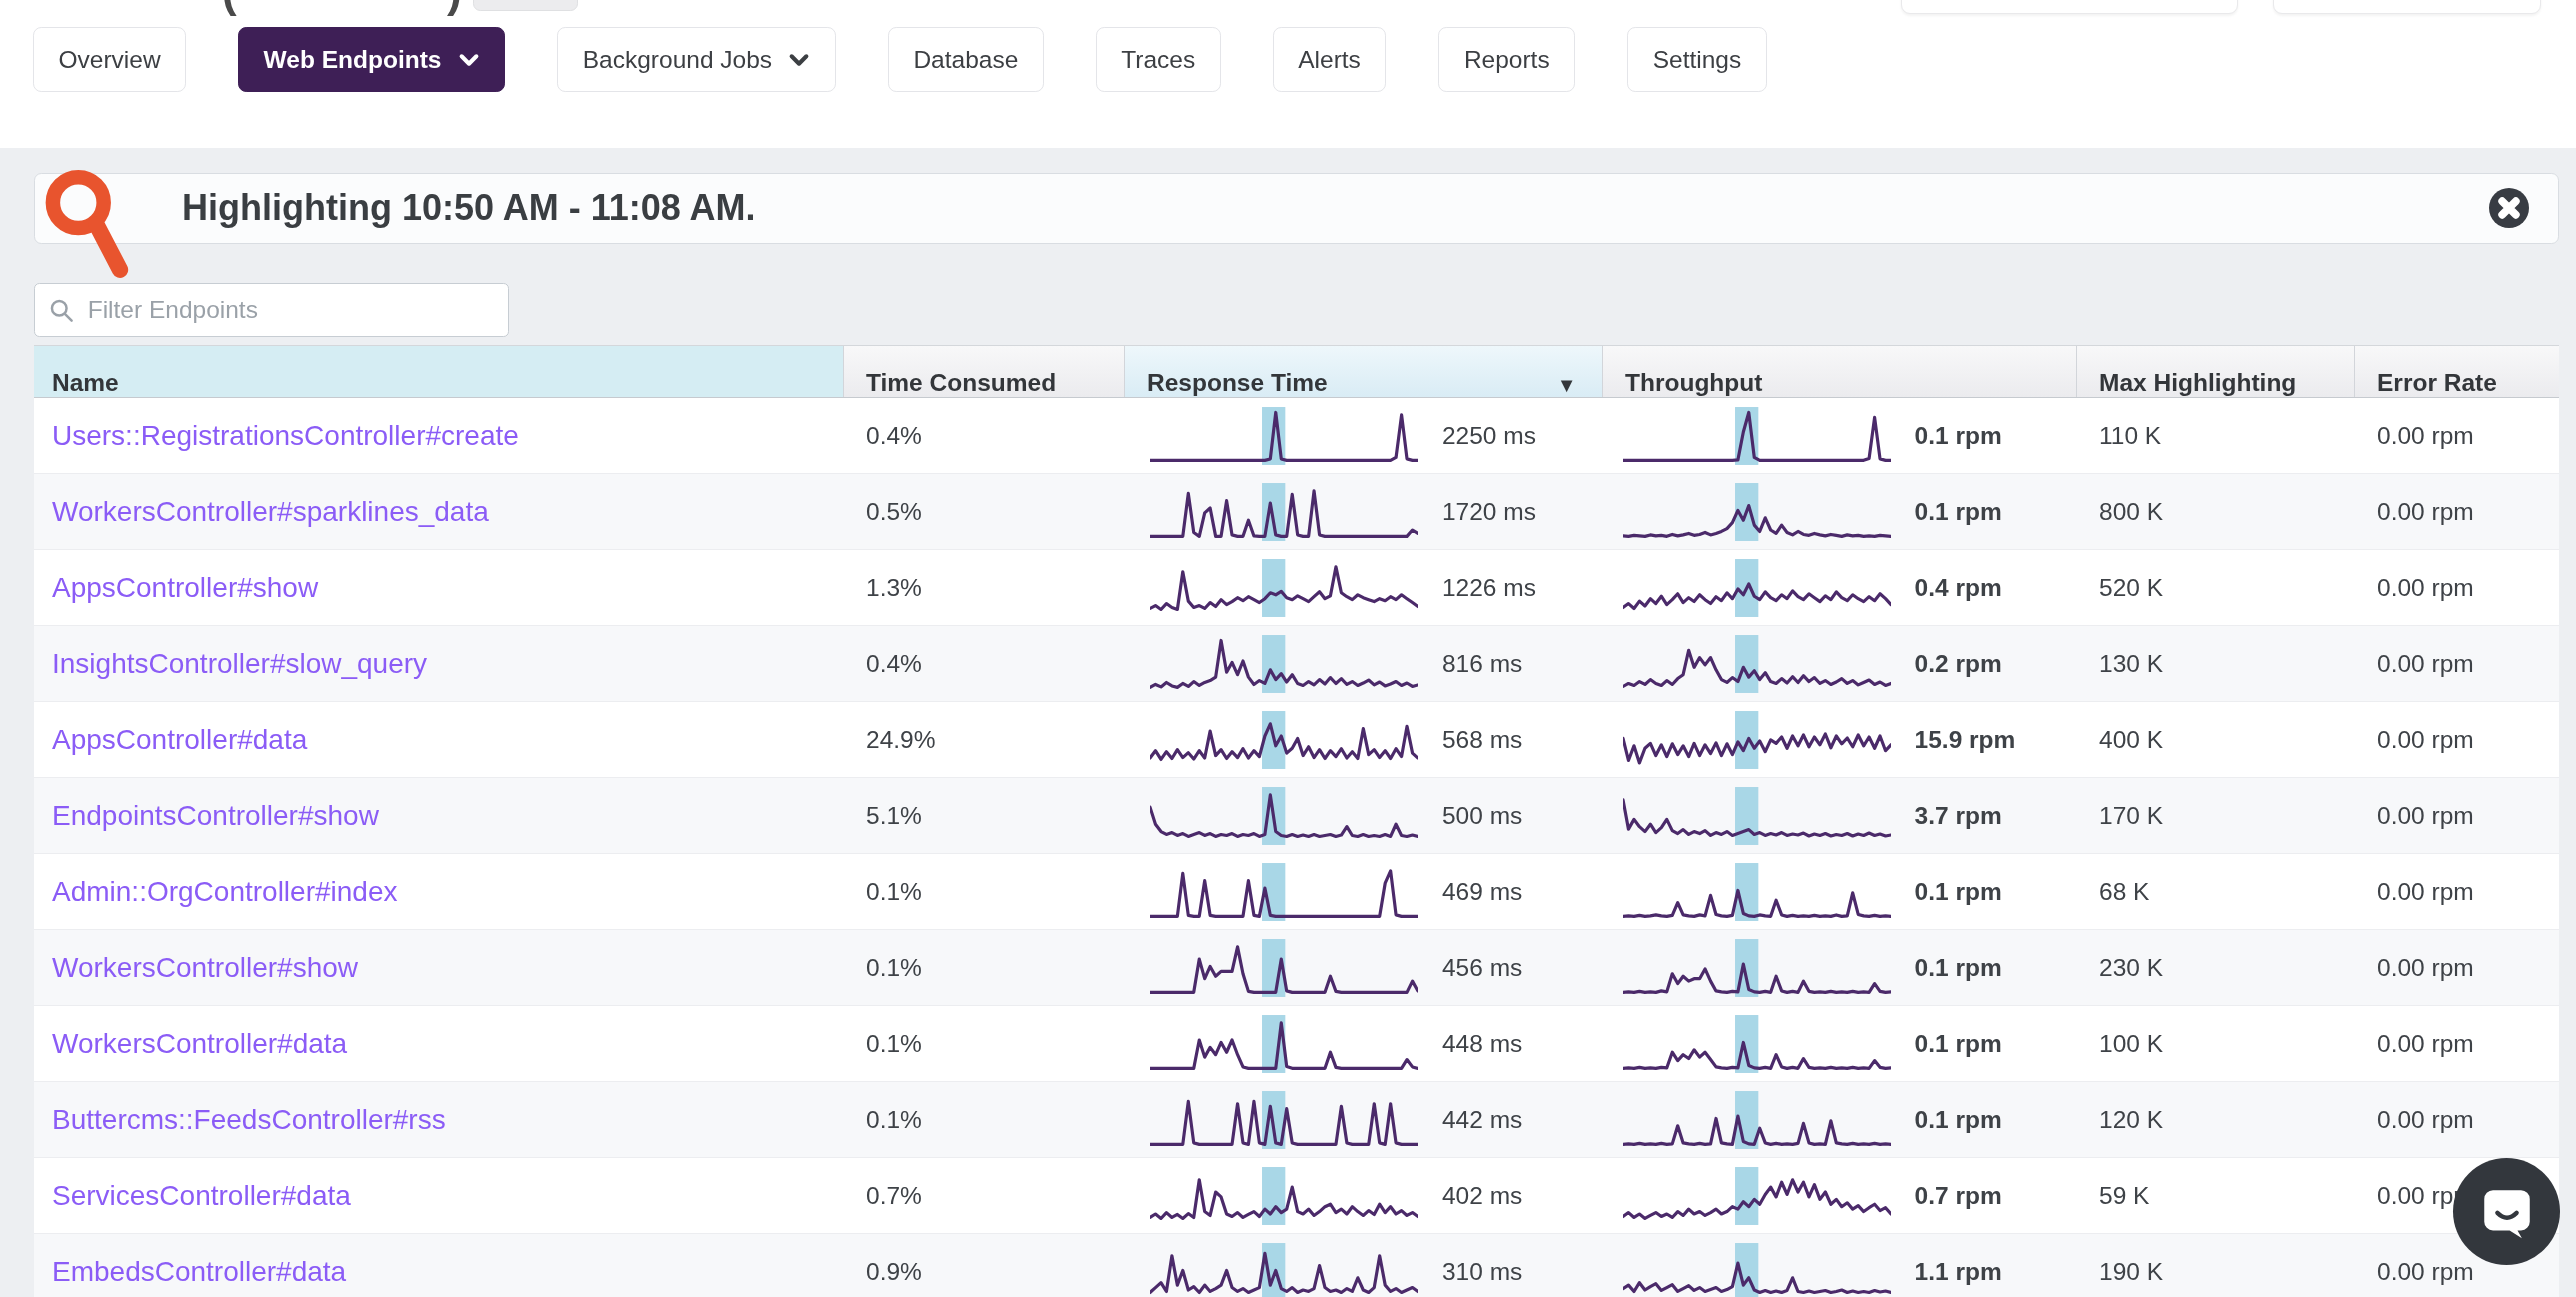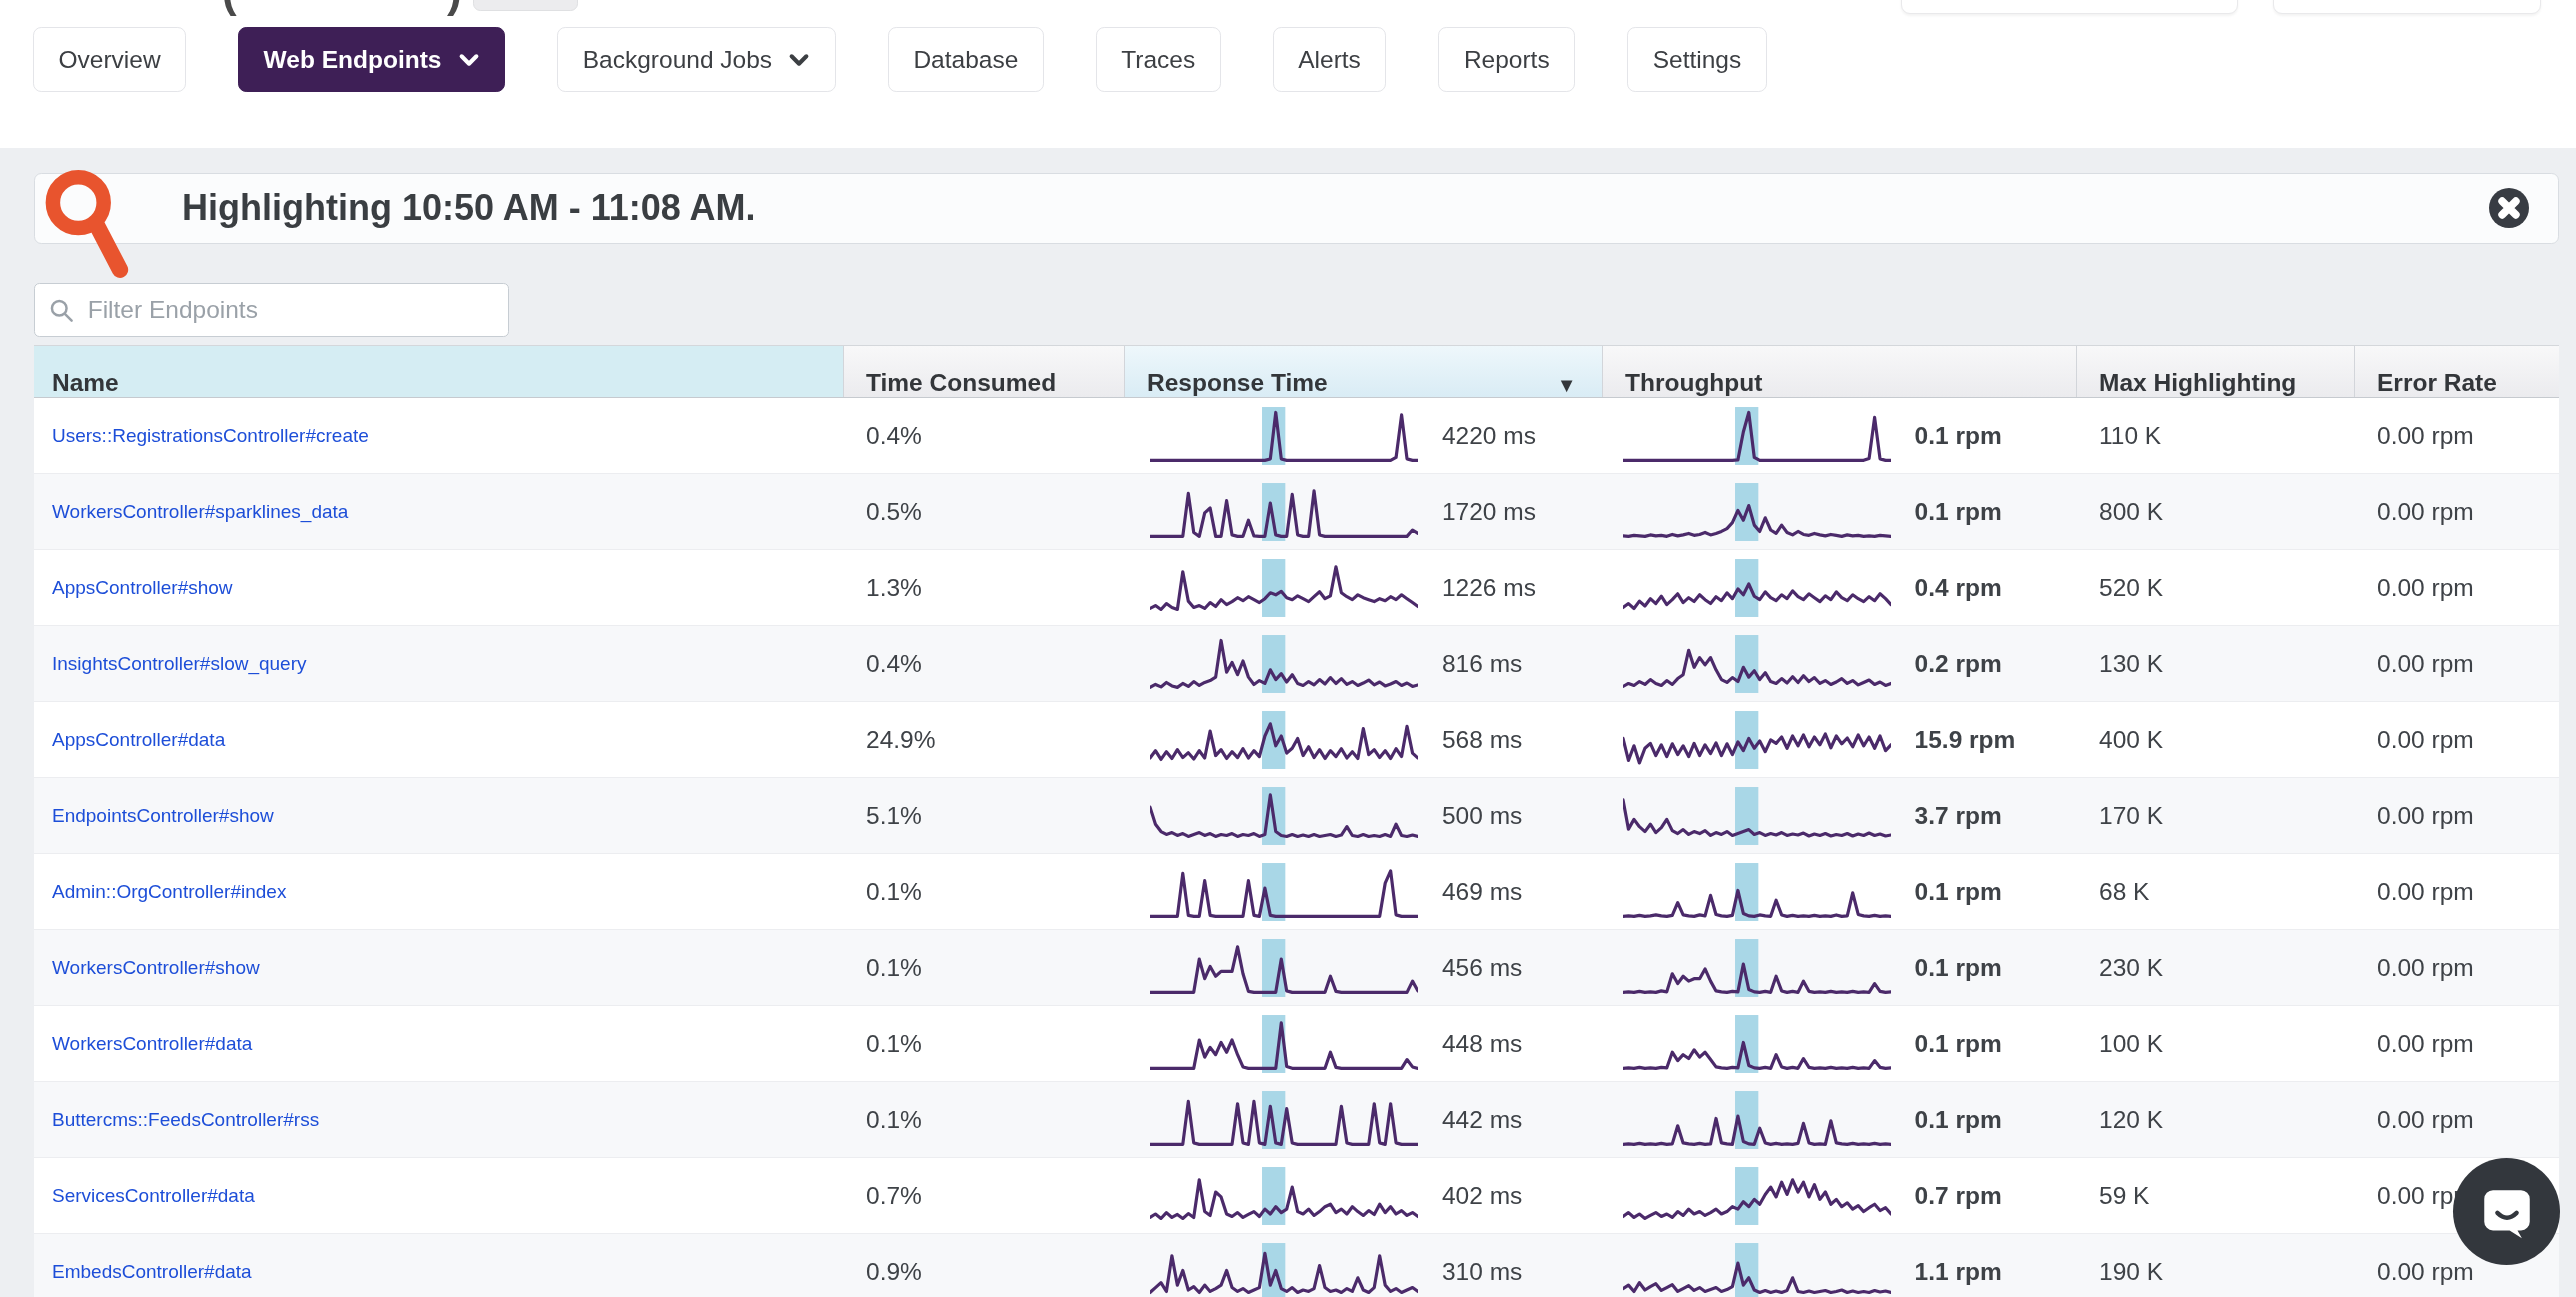--- a/index.html
+++ b/index.html
@@ -54,21 +54,21 @@
   .row{display:flex;height:75px;align-items:center;background:#fff;border-bottom:0.9px solid #ecedf0;}
   #tbody .row:nth-child(even){background:#f7f8fa;}
   .cell{box-sizing:border-box;padding-left:22px;font-size:24.5px;color:#3e4247;
     display:flex;align-items:center;}
   .c-name{width:810px;padding-left:18px;}
   .c-tc{width:281px;}
   .c-rt{width:478px;padding-left:25.4px;gap:23.6px;}
   .c-tp{width:474px;padding-left:20px;gap:23.6px;font-weight:bold;}
   .c-ma{width:278px;}
   .c-er{width:204px;}
-  .endpoint-link{color:#1d4ed8;text-decoration:none;font-size:19px;}
+  .endpoint-link{color:#8b5cf6;text-decoration:none;font-size:28px;}
   .sparkwrap{width:268px;height:58px;flex:none;display:block;}
   .sparkwrap svg{display:block;}
   .val{white-space:nowrap;}
   
   .chat{position:absolute;left:2453px;top:1158px;width:107px;height:107px;border-radius:50%;
     background:#33373d;z-index:50;display:flex;align-items:center;justify-content:center;cursor:pointer;}
 </style>
 </head>
 <body>
 
@@ -171,21 +171,21 @@
     <div class="cell c-tc">
       <span>0.4%</span>
     </div>
     <div class="cell c-rt">
       <span class="sparkwrap">
               <svg width="268" height="58" viewBox="0 0 296 64">
                 <rect x="123.728" y="0" width="25.752" height="64" fill="#a9d7e7"></rect>
                 <polyline points="0.0,58.9 6.0,58.9 12.1,58.9 18.1,58.9 24.2,58.9 30.2,58.9 36.2,58.9 42.3,58.9 48.3,58.9 54.4,58.9 60.4,58.9 66.4,58.9 72.5,58.9 78.5,58.9 84.6,58.9 90.6,58.9 96.7,58.9 102.7,58.9 108.7,58.9 114.8,58.9 120.8,58.9 126.9,58.9 132.9,57.3 138.9,6.0 145.0,57.3 151.0,58.9 157.1,58.9 163.1,58.9 169.1,58.9 175.2,58.9 181.2,58.9 187.3,58.9 193.3,58.9 199.3,58.9 205.4,58.9 211.4,58.9 217.5,58.9 223.5,58.9 229.6,58.9 235.6,58.9 241.6,58.9 247.7,58.9 253.7,58.9 259.8,58.9 265.8,58.9 271.8,55.7 277.9,8.7 283.9,57.3 290.0,58.9 296.0,58.9" fill="none" stroke="#4b2a6a" stroke-width="3.5" stroke-linejoin="round" stroke-linecap="round"></polyline>
               </svg>
             </span>
-      <span class="val">4220 ms</span>
+      <span class="val">2250 ms</span>
     </div>
     <div class="cell c-tp">
       <span class="sparkwrap">
               <svg width="268" height="58" viewBox="0 0 296 64">
                 <rect x="123.728" y="0" width="25.752" height="64" fill="#a9d7e7"></rect>
                 <polyline points="0.0,58.9 6.0,58.9 12.1,58.9 18.1,58.9 24.2,58.9 30.2,58.9 36.2,58.9 42.3,58.9 48.3,58.9 54.4,58.9 60.4,58.9 66.4,58.9 72.5,58.9 78.5,58.9 84.6,58.9 90.6,58.9 96.7,58.9 102.7,58.9 108.7,58.9 114.8,58.9 120.8,58.9 126.9,58.4 132.9,27.6 138.9,6.0 145.0,55.7 151.0,58.9 157.1,58.9 163.1,58.9 169.1,58.9 175.2,58.9 181.2,58.9 187.3,58.9 193.3,58.9 199.3,58.9 205.4,58.9 211.4,58.9 217.5,58.9 223.5,58.9 229.6,58.9 235.6,58.9 241.6,58.9 247.7,58.9 253.7,58.9 259.8,58.9 265.8,58.9 271.8,56.8 277.9,11.4 283.9,57.3 290.0,58.9 296.0,58.9" fill="none" stroke="#4b2a6a" stroke-width="3.5" stroke-linejoin="round" stroke-linecap="round"></polyline>
               </svg>
             </span>
       <span class="val">0.1 rpm</span>
     </div>

